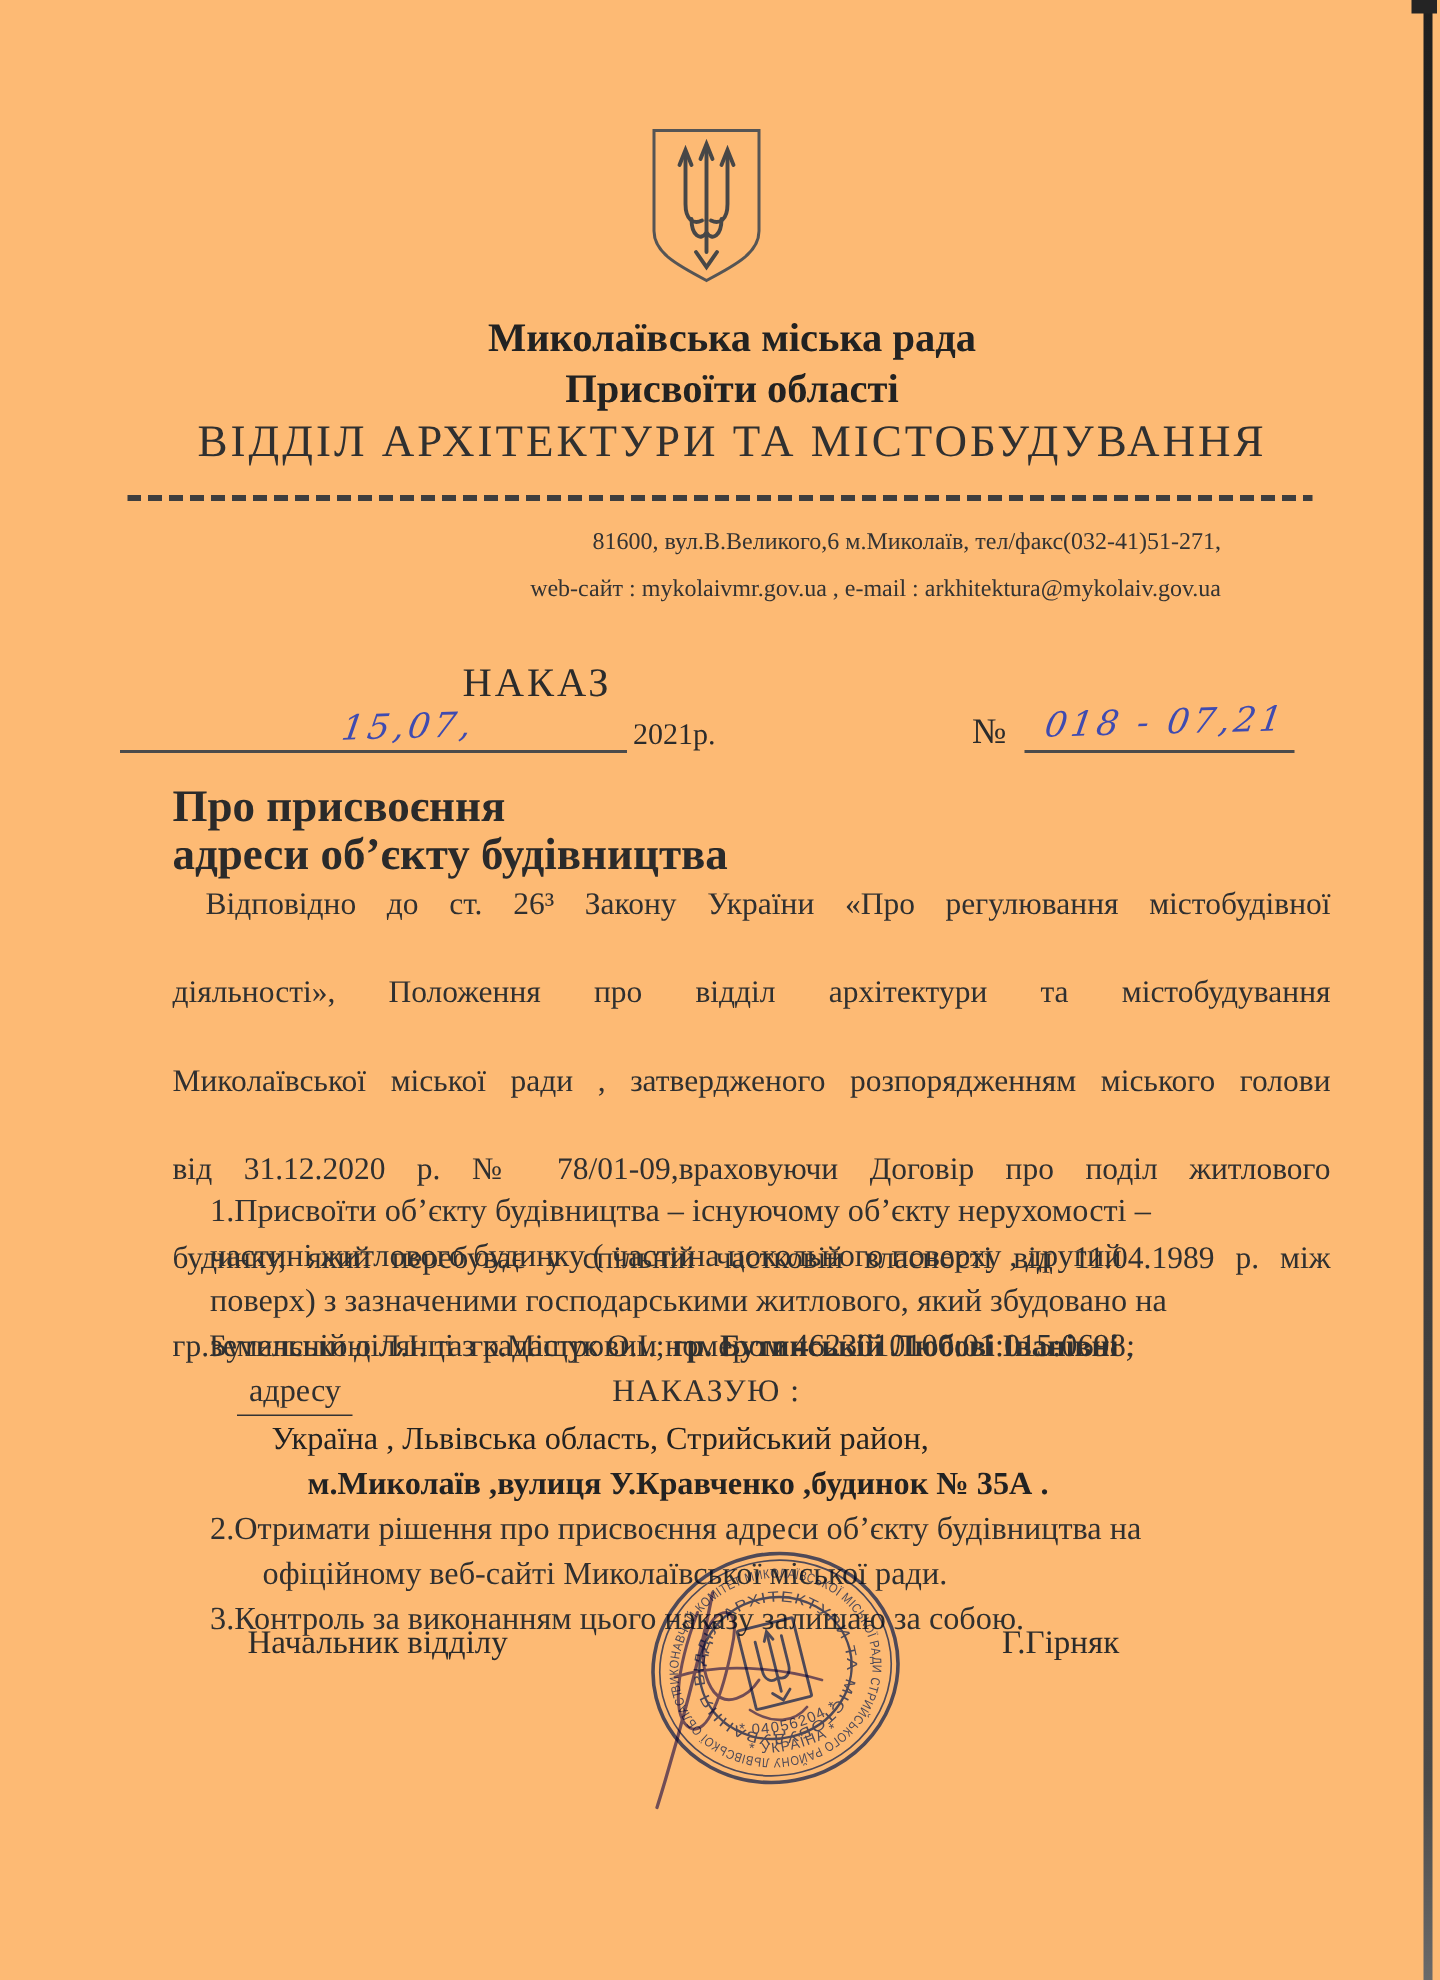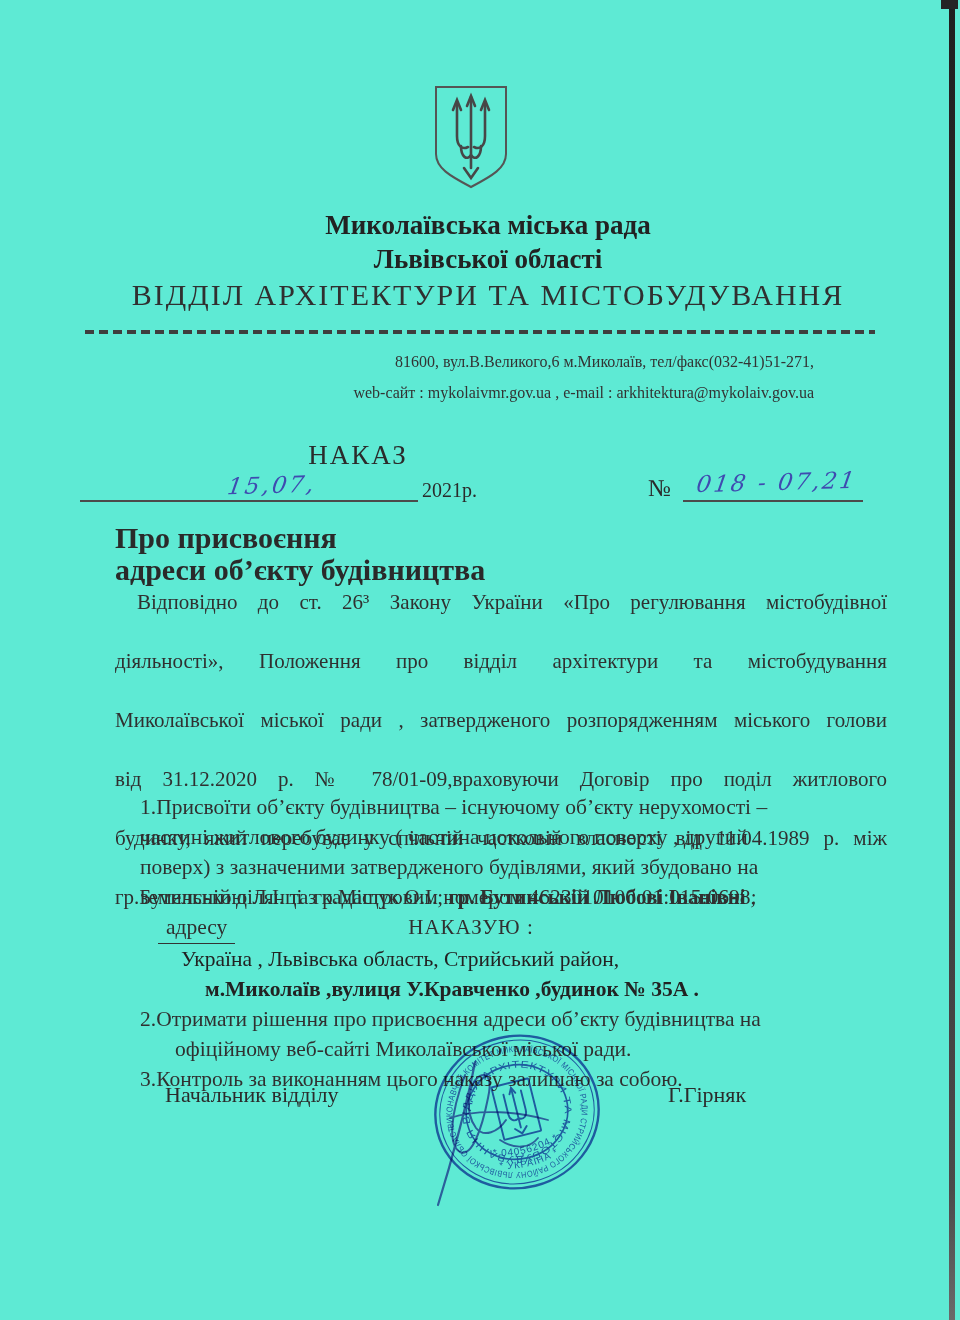--- a/index.html
+++ b/index.html
@@ -1,17 +1,17 @@
 <!DOCTYPE html>
 <html><head>
 <meta charset="utf-8">
 <style>
   html,body { margin:0; padding:0; background:#ffffff; }
   .page {
-    position:relative; width:960px; height:1320px; background:#5eead4;
+    position:relative; width:960px; height:1320px; background:#fdba74;
     font-family:"Liberation Serif", serif; color:#2e2e2e; overflow:hidden;
   }
   
   .scan-edge { position:absolute; right:5px; top:0; width:6px; height:1320px;
     background:linear-gradient(180deg,#1f1f1f 0%,#3a3a3a 55%,#4a4a4a 90%,#6a6a6a 100%); }
   .scan-edge-cap { position:absolute; right:2px; top:0; width:17px; height:9px; background:#242424; }
 
   .emblem { position:absolute; left:431px; top:84px; }
 
   .title-block { position:absolute; top:208px; left:0; width:960px; padding-left:16px;
@@ -85,21 +85,21 @@
         <path d="M50 26 L54 16 L58 26"></path>
         <path d="M30 62 C30 73 36 77 40 71 C44 77 50 73 50 62"></path>
         <path d="M40 63 V84"></path>
         <path d="M33 84 L40 94 L47 84"></path>
       </g>
     </svg>
   </div>
 
   <div class="title-block">
     <div class="title-bold">Миколаївська міська рада</div>
-    <div class="title-bold">Львівської області</div>
+    <div class="title-bold">Присвоїти області</div>
     <div class="title-dept">ВІДДІЛ АРХІТЕКТУРИ ТА МІСТОБУДУВАННЯ</div>
   </div>
 
   <div class="dash-line"></div>
 
   <div class="contact-block">
     <div>81600, вул.В.Великого,6 м.Миколаїв, тел/факс(032-41)51-271,</div>
     <div>web-сайт : mykolaivmr.gov.ua , e-mail : arkhitektura@mykolaiv.gov.ua</div>
   </div>
 
@@ -131,21 +131,21 @@
     <div class="jline">Миколаївської міської ради , затвердженого розпорядженням міського голови</div>
     <div class="jline">від 31.12.2020 р. № 78/01-09,враховуючи Договір про поділ житлового</div>
     <div class="jline">будинку, який перебуває у спільній частковій власності від 11.04.1989 р. між</div>
     <div><span>гр.Бутинською Л.І. та гр.Міщук О.І.; </span><b>гр. Бутинській Любові Іванівні</b><span> :</span></div>
     <div class="decree">НАКАЗУЮ :</div>
   </div>
 
   <div class="items">
     <div>1.Присвоїти об’єкту будівництва – існуючому об’єкту нерухомості –</div>
     <div class="cont">частині житлового будинку ( частина цокольного поверху , другий</div>
-    <div class="cont">поверх) з зазначеними затвердженого будівлями, який збудовано на</div>
+    <div class="cont">поверх) з зазначеними господарськими житлового, який збудовано на</div>
     <div class="cont">земельній ділянці з кадастровим номером  4623010100:01:015:0698,</div>
     <div class="addr-label"><span class="u-span">адресу</span></div>
     <div class="addr-bold1">Україна , Львівська область, Стрийський район,</div>
     <div class="addr-bold2">м.Миколаїв ,вулиця У.Кравченко ,будинок № 35А  .</div>
     <div>2.Отримати рішення про присвоєння адреси об’єкту будівництва на</div>
     <div class="item2-cont">офіційному веб-сайті Миколаївської міської ради.</div>
     <div>3.Контроль за виконанням цього наказу залишаю за собою.</div>
   </div>
 
   <div class="sig-row">

